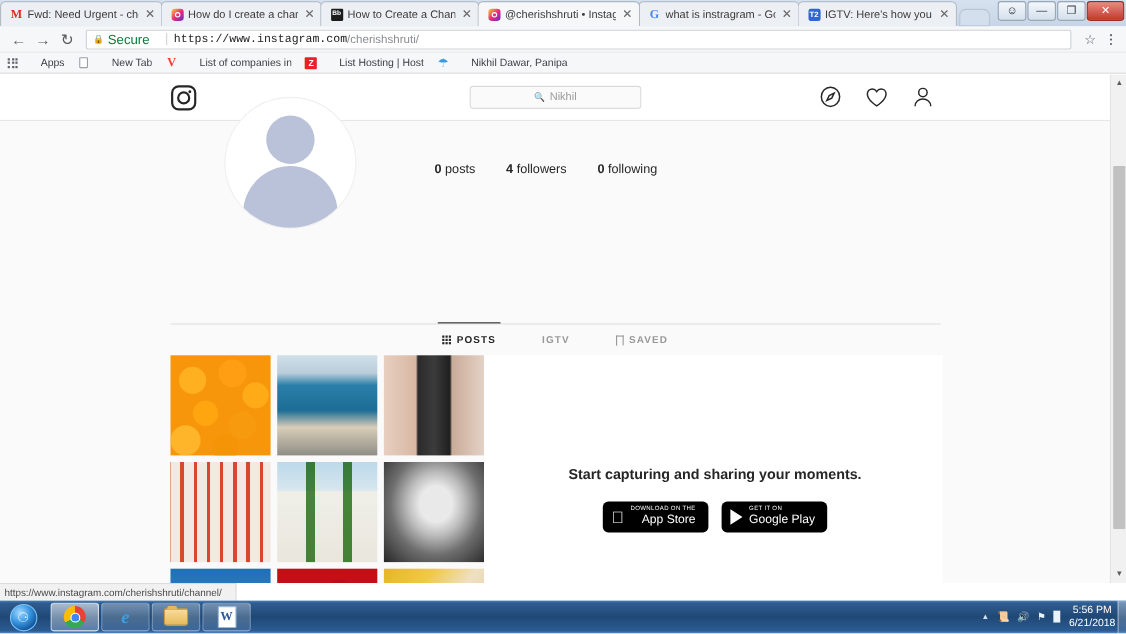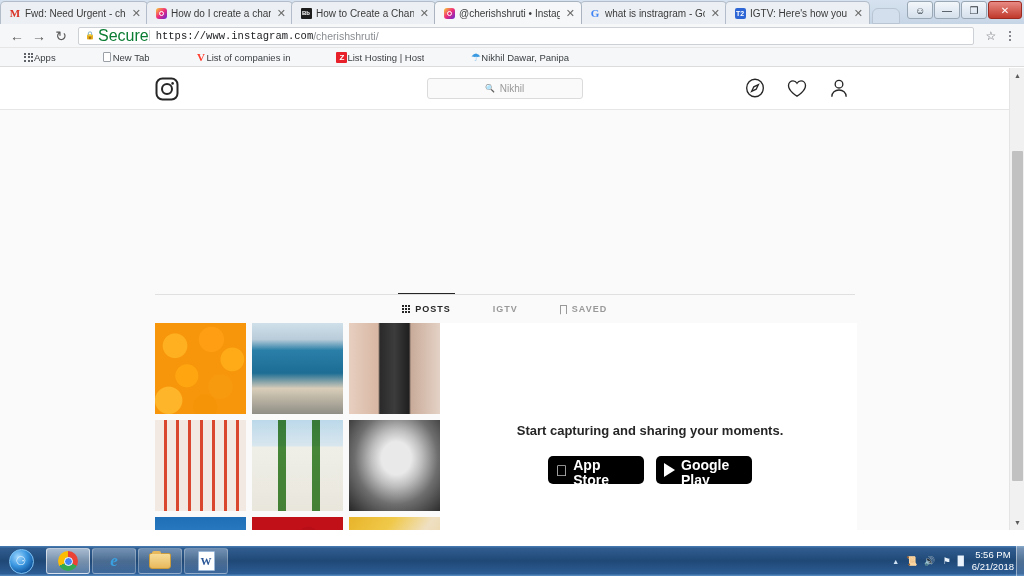--- a/index.html
+++ b/index.html
@@ -64,36 +64,36 @@
   }
   .navbtn { width:22px; height:22px; display:flex; align-items:center; justify-content:center;
             color:#5a5a5a; font-size:14px; }
   .navbtn.back { margin-left:6px; }
   .omnibox {
     flex:1; height:18px; margin:0 8px 0 6px;
     background:#fff; border:1px solid #cdd1d6; border-radius:2px;
     display:flex; align-items:center; padding:0 6px; font-size:10.5px; overflow:hidden;
   }
   .lock { color:#0a7c33; font-size:8px; margin-right:3px; }
-  .secure-txt { color:#0a7c33; font-size:16px; margin-right:0; }
+  .secure-txt { color:#0a7c33; font-size:12px; margin-right:15px; }
   .omni-sep { width:1px; height:11px; background:#d0d3d7; margin-right:6px; }
   .url-dark { color:#202124;font-family:Liberation Mono, monospace; }
   .url-grey { color:#8a8d91; }
   .star-btn { width:18px; height:18px; display:flex; align-items:center; justify-content:center;
               color:#5f6368; font-size:12px; }
   .kebab { width:20px; height:18px; display:flex; flex-direction:column; align-items:center;
            justify-content:center; gap:2px; margin-right:4px; }
   .kebab span { width:2px; height:2px; background:#5f6368; border-radius:50%; display:block; }
 
   .bookmarks {
     position:absolute; left:0; top:48px; width:1024px; height:19px;
     background:#f6f7f9; border-bottom:1px solid #dcdcdc;
     display:flex; align-items:center; font-size:9.5px; color:#3c4043; gap:0;
   }
-  .bmk { display:flex; align-items:center; gap:0; padding:0 23px; height:19px; white-space:nowrap; overflow:hidden; }
+  .bmk { display:flex; align-items:center; gap:20px; padding:0 6px; height:19px; white-space:nowrap; overflow:hidden; }
   .bmk .bmk-label { max-width:92px; overflow:hidden; text-overflow:clip; display:inline-block; }
   .apps-grid { display:grid; grid-template-columns:repeat(3,2px); grid-template-rows:repeat(3,2px);
                gap:1.5px; }
   .apps-grid i { width:2px; height:2px; background:#5f6368; display:block; }
   .bm-ic { width:11px; height:11px; display:flex; align-items:center; justify-content:center;
            font-size:8px; flex:0 0 11px; }
   .bm-doc { border:1px solid #9aa0a6; border-radius:1px; width:8px; height:10px; background:#fff; }
   .bm-v { color:#ff3d2e; font-weight:bold; font-size:11px; font-family:"Liberation Serif",serif; }
   .bm-z { background:#e8202a; color:#fff; font-weight:bold; font-size:8px; width:11px; height:11px;
           display:flex; align-items:center; justify-content:center; border-radius:1px; }
@@ -164,21 +164,21 @@
   .empty-state { position:absolute; left:455px; top:355px; width:390px; text-align:center; }
   .empty-state h2 { font-size:13px; font-weight:700; color:#262626; margin-bottom:8px; }
   .empty-state p { font-size:11.5px; color:#262626; font-weight:400; }
   .badges { margin-top:18px; display:flex; justify-content:center; gap:12px; }
   .badge-dark {
     background:#000; border-radius:5px; height:28px; width:96px; color:#fff;
     display:flex; align-items:center; gap:6px; padding:0 8px;
   }
   .badge-dark .b-txt { text-align:left; line-height:1.05; }
   .badge-dark .b-small { font-size:5.5px; letter-spacing:.3px; display:block; text-transform:uppercase; }
-  .badge-dark .b-big { font-size:14px; font-weight:700; display:block; }
+  .badge-dark .b-big { font-size:11px; font-weight:400; display:block;text-align:right; }
 
   .white-panel { position:absolute; left:440px; top:255px; width:417px; height:228px; background:#fff; }
 
   
   .vscroll { position:absolute; right:0; top:68px; width:15px; height:462px; background:#f1f1f1;
              border-left:1px solid #e4e4e4; }
   .vscroll .arrow { width:15px; height:15px; display:flex; align-items:center; justify-content:center;
                     color:#5b5b5b; font-size:7px; }
   .vscroll .arrow.down { position:absolute; bottom:0; }
   .vscroll .thumb { position:absolute; left:2px; top:83px; width:11px; height:330px; background:#c1c1c1;
@@ -385,20 +385,31 @@
         </span>
         <span>
           <svg width="20" height="20" viewBox="0 0 24 24" fill="none" stroke="#262626" stroke-width="1.6">
             <circle cx="12" cy="7.4" r="4.6"></circle>
             <path d="M3.4 22.4C3.4 17.6 7.3 14.4 12 14.4C16.7 14.4 20.6 17.6 20.6 22.4"></path>
           </svg>
         </span>
       </div>
     </div>
 
+    <div class="profile-top">
+      <div class="avatar">
+        <div class="head"></div>
+        <div class="body"></div>
+      </div>
+      <div class="stats" id="profile-stats">
+          <span><b>0</b> <span>posts</span></span>
+          <span><b>4</b> <span>followers</span></span>
+          <span><b>0</b> <span>following</span></span>
+        </div>
+    </div>
 
     <div class="divider"></div>
 
     <div class="tabbar" id="profile-tabs">
         <div class="ptab active">
           <span class="tgrid">
             <i></i>
             <i></i>
             <i></i>
             <i></i>
@@ -454,20 +465,21 @@
     </div>
 
   </div>
 
   <div class="vscroll">
     <div class="arrow">▲</div>
     <div class="thumb"></div>
     <div class="arrow down">▼</div>
   </div>
 
+  <div class="statusbar">https://www.instagram.com/cherishshruti/channel/</div>
 </div>
 
 <div class="taskbar">
   <div class="start-orb">
     <div class="orb">⚆</div>
   </div>
   <div class="tb-items">
     <div class="tb-item sel">
       <span class="chrome-icon">
           <i></i>

